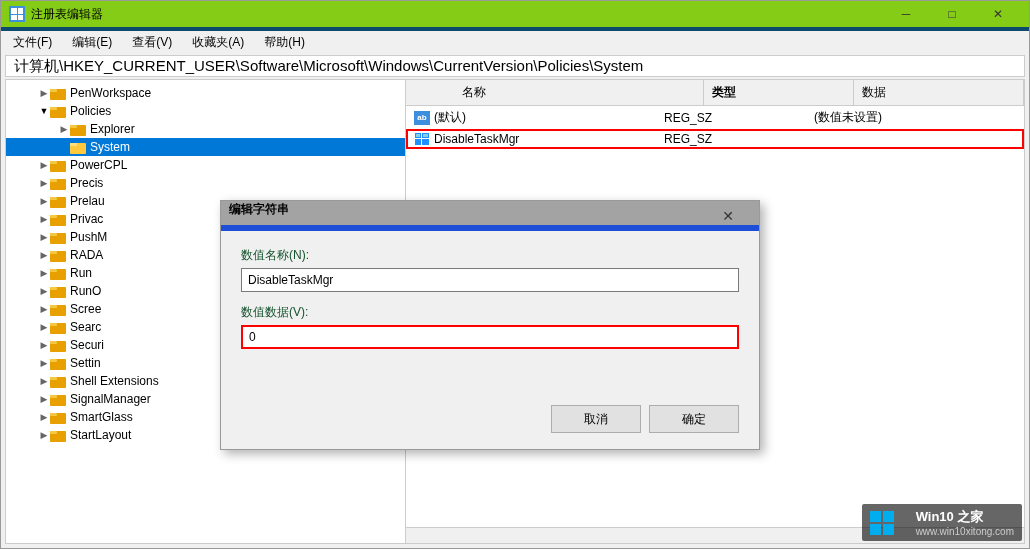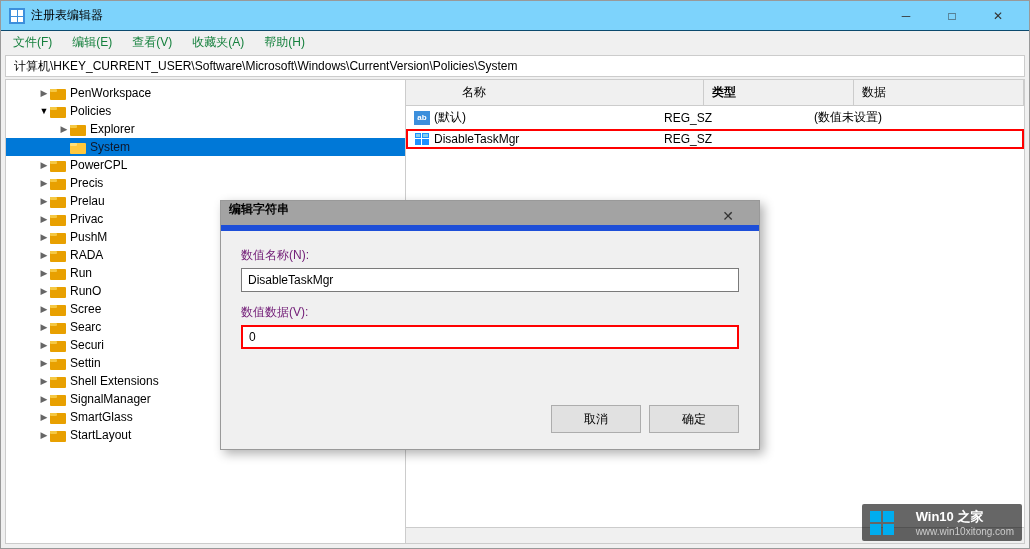--- a/index.html
+++ b/index.html
@@ -10,26 +10,26 @@
       width: 1030px;
       height: 549px;
       background: #f0f0f0;
       border: 1px solid #999;
       display: flex;
       flex-direction: column;
     }
 
     
     .title-bar {
-      background: #7dd3fc;
+      background: #84cc16;
       height: 30px;
       display: flex;
       align-items: center;
       padding: 0 8px;
-      border-bottom: 1px solid #0c4a6e;
+      border-bottom: 4px solid #0c4a6e;
       flex-shrink: 0;
     }
     .title-bar-icon {
       width: 16px;
       height: 16px;
       margin-right: 6px;
       background: #3c8fdc;
       display: flex;
       align-items: center;
       justify-content: center;
@@ -65,34 +65,34 @@
       align-items: center;
       padding: 0 4px;
       background: #f0f0f0;
       flex-shrink: 0;
       font-size: 12px;
       gap: 4px;
     }
     .menu-item {
       padding: 2px 8px;
       cursor: pointer;
-      color: #15803d;
+      color: #000000;
       text-align: right;
     }
 
     
     .path-bar {
       height: 22px;
       display: flex;
       align-items: center;
       padding: 0 8px;
       background: #fff;
       border: 1px solid #ccc;
       margin: 2px 4px;
-      font-size: 12px;
+      font-size: 15px;
       color: #000;
       flex-shrink: 0;
     }
 
     
     .content-area {
       display: flex;
       flex: 1;
       overflow: hidden;
       border: 1px solid #ccc;
@@ -111,21 +111,21 @@
     }
     .tree-item {
       display: flex;
       align-items: center;
       padding: 2px 4px;
       cursor: pointer;
       color: #000;
       font-size: 12px;
       white-space: nowrap;
     }
-    .tree-item.selected { background: #0078d7; color: #0f172a; }
+    .tree-item.selected { background: #0078d7; color: #ffffff; }
     .tree-item .indent { flex-shrink: 0; }
     .tree-item .arrow {
       width: 12px;
       height: 12px;
       display: inline-flex;
       align-items: center;
       justify-content: center;
       font-size: 9px;
       color: #666;
       flex-shrink: 0;
@@ -261,21 +261,21 @@
 
     .dialog-body {
       padding: 16px 20px;
       flex: 1;
       display: flex;
       flex-direction: column;
       gap: 12px;
     }
     .dialog-label {
       font-size: 12px;
-      color: #701a75;
+      color: #14532d;
       margin-bottom: 4px;
     }
     .dialog-input {
       width: 100%;
       height: 24px;
       border: 1px solid #7a7a7a;
       padding: 2px 6px;
       font-size: 12px;
       background: #fff;
       outline: none;

